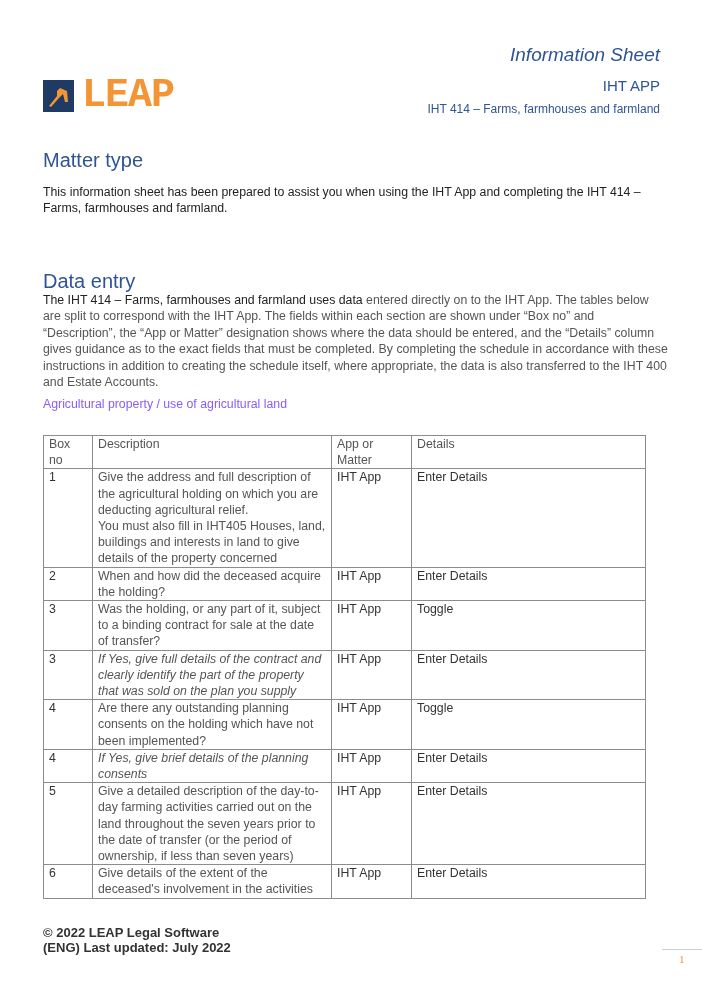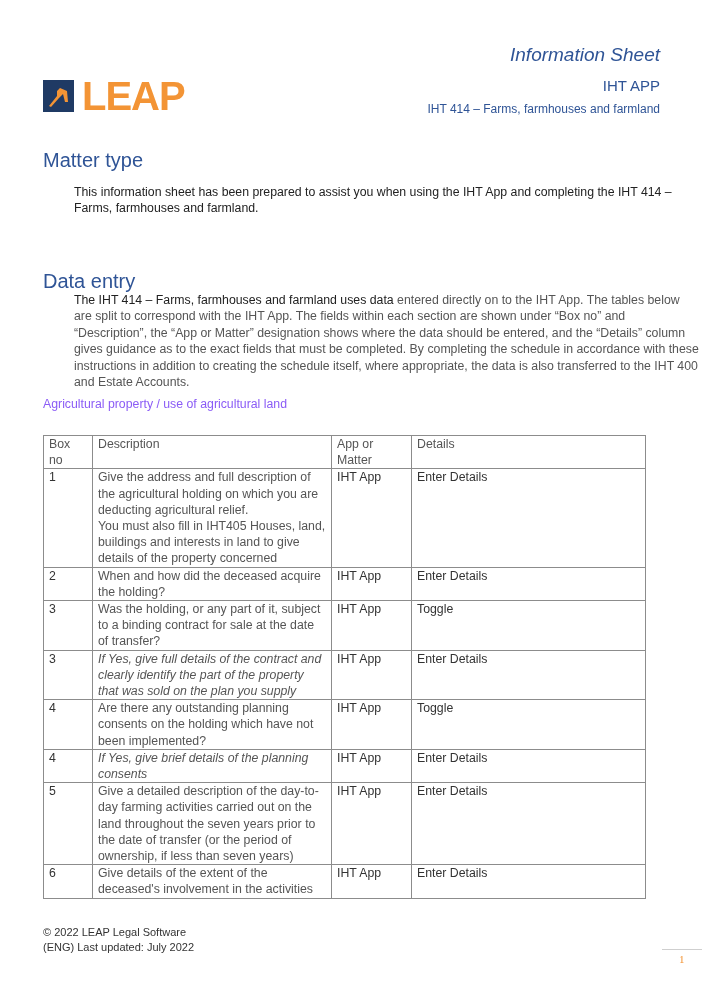--- a/index.html
+++ b/index.html
@@ -1,39 +1,39 @@
 <!DOCTYPE html>
 <html><head>
 <meta charset="utf-8">
 <style>
   html, body { margin: 0; padding: 0; background: #ffffff; }
   body { width: 702px; height: 993px; position: relative; overflow: hidden; font-family: "Liberation Sans", "DejaVu Sans", sans-serif; color: #3a3a3a; }
   .logo { position: absolute; left: 43px; top: 79px; display: flex; align-items: center; }
   .logo-mark { width: 31px; height: 32px; background: #1f3a64; position: relative; }
   .logo-mark svg { position: absolute; left: 0; top: 0; }
-  .logo-text { margin-left: 8px; font-family: Liberation Sans, sans-serif; font-weight: bold; font-size: 40px; line-height: 34px; color: #f39435; letter-spacing: -1px; }
+  .logo-text { margin-left: 8px; font-family: Liberation Mono, monospace; font-weight: bold; font-size: 40px; line-height: 34px; color: #f39435; letter-spacing: -1px; }
   .header-right { position: absolute; right: 42px; top: 38px; text-align: right; color: #2f5496; }
   .doc-title { font-size: 19px; line-height: 34px; font-weight: normal; font-style: italic; }
   .doc-sub1 { font-size: 15px; line-height: 20px; margin-top: 4px; }
   .doc-sub2 { font-size: 12px; line-height: 22px; margin-top: 2px; }
   h2 { position: absolute; left: 43px; margin: 0; font-weight: normal; color: #2f5496; font-size: 20px; }
   .h-matter { top: 149px; }
   .h-data { top: 249px; margin-top: 21px; }
-  .para { position: absolute; left: 43px; width: 625px; font-size: 12.3px; line-height: 16.4px; color: #222; margin-left: 31px; }
+  .para { position: absolute; left: 43px; width: 625px; font-size: 12.3px; line-height: 16.4px; color: #222; }
   .p-matter { top: 184px; }
   .p-data { top: 292px; color: #555; }
   .p-data b { font-weight: normal; color: #222; }
   .subhead { position: absolute; left: 43px; top: 397px; font-size: 12.3px; color: #8b5cf6; }
   table.info { position: absolute; left: 43px; top: 435px; width: 603px; border-collapse: collapse; font-size: 12.3px; line-height: 16.2px; }
   table.info td { border: 1.5px solid #8c8c8c; vertical-align: top; padding: 0 5px 0 5px; color: #555; }
   table.info td.c-app, table.info td.c-det, table.info td.c-box { color: #333; }
   table.info tr.hdr td { color: #555; }
   .col-box { width: 38px; } .col-desc { width: 228px; } .col-app { width: 69px; }
   td.italic { font-style: italic; }
-  .footer { position: absolute; left: 43px; top: 925px; font-size: 11px; line-height: 15px; color: #333; }
+  .footer { position: absolute; left: 43px; top: 925px; font-size: 13px; line-height: 15px; color: #333; font-weight: bold; }
   .page-rule { position: absolute; left: 662px; top: 949px; width: 40px; border-top: 1px solid #cfcfcf; }
   .page-num { position: absolute; left: 679px; top: 953px; font-size: 11px; color: #f39435; font-family: "Liberation Serif", serif; }
 </style>
 </head>
 <body>
 
 <div class="logo">
   <div class="logo-mark">
     <svg width="31" height="32" viewBox="0 0 31 32">
       <polygon points="6,26 14,16 14,11 17,8 24,11 25,22 22,22 20,14 16,18 8,27" fill="#f39435"></polygon>

